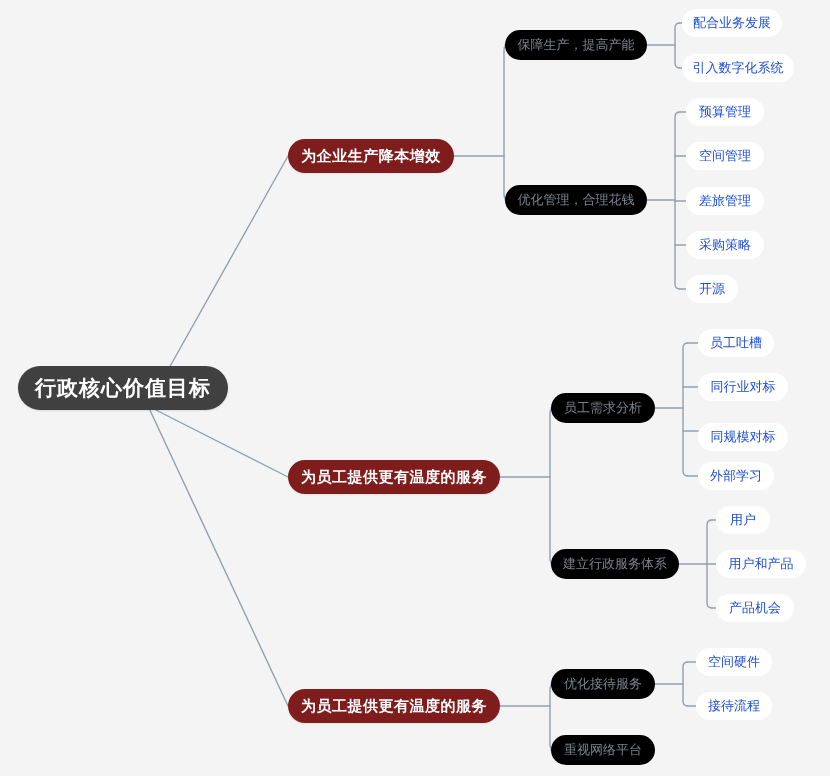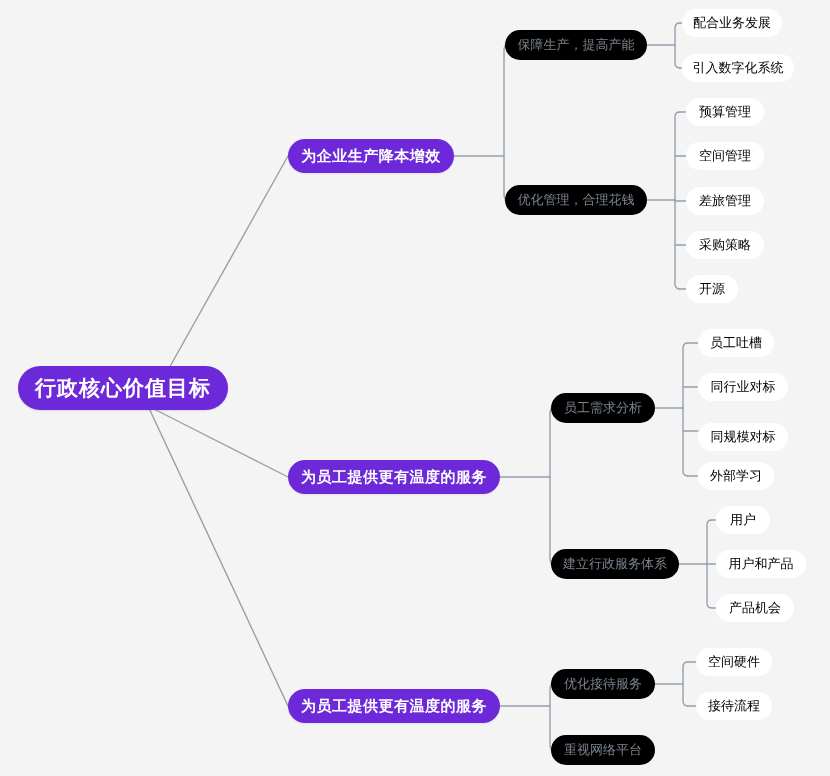--- a/index.html
+++ b/index.html
@@ -28,52 +28,52 @@
   .node {
     position: absolute;
     box-sizing: border-box;
     display: flex;
     align-items: center;
     justify-content: center;
     white-space: nowrap;
     transform: translateY(-50%);
   }
   .node-root {
-    background: #6d28d9;
+    background: #404040;
     color: #ffffff;
     font-size: 21px;
     font-weight: bold;
     letter-spacing: 1px;
     border-radius: 24px;
     height: 44px;
     padding: 0 20px;
     box-shadow: 0 1px 2px rgba(0,0,0,0.10);
   }
   .node-branch {
-    background: #6d28d9;
+    background: #7f1d1d;
     color: #ffffff;
     font-size: 15px;
     font-weight: bold;
     letter-spacing: 0.5px;
     border-radius: 18px;
     height: 34px;
     padding: 0 16px;
     box-shadow: 0 1px 2px rgba(0,0,0,0.08);
   }
   .node-sub {
     background: #000000;
     color: #7b838d;
     font-size: 13px;
     border-radius: 16px;
     height: 30px;
     padding: 0 14px;
   }
   .node-leaf {
     background: #ffffff;
-    color: #000000;
+    color: #1d4ed8;
     font-size: 13px;
     border-radius: 15px;
     height: 28px;
     padding: 0 13px;
   }
 </style>
 </head>
 <body>
 
 <div id="mindmap">

